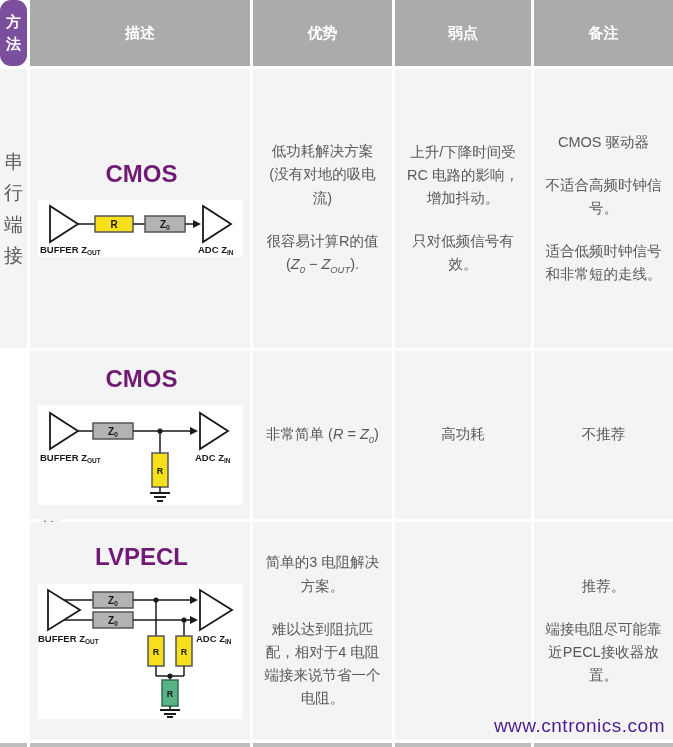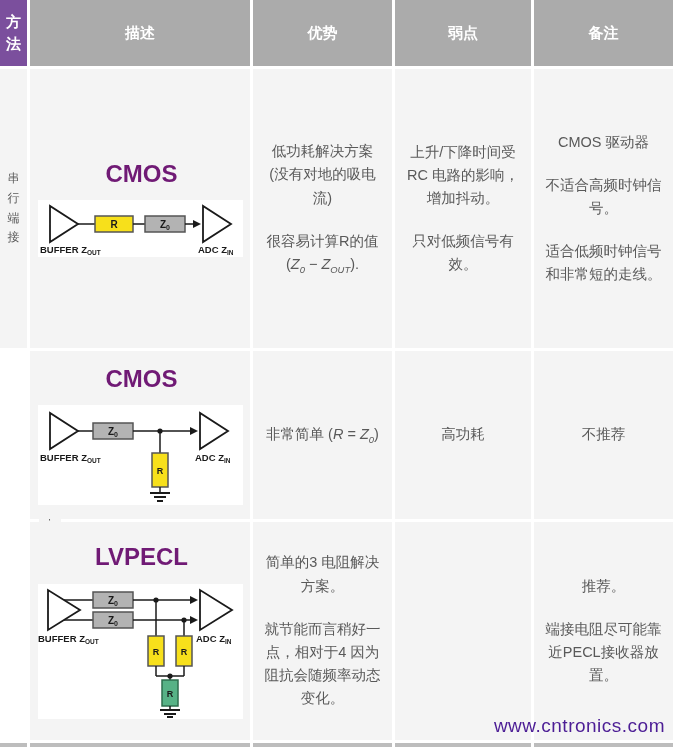--- a/index.html
+++ b/index.html
@@ -5,22 +5,22 @@
   html,body{margin:0;padding:0;background:#ffffff;}
   body{width:673px;height:747px;position:relative;font-family:"Liberation Sans",sans-serif;overflow:hidden;}
 
   .tbl{display:grid;grid-template-columns:27px 220px 139px 136px 139px;
        grid-template-rows:66px 279px 168px 218px 4px;gap:3px;width:673px;background:#ffffff;}
 
   .cell{background:#f4f4f4;display:flex;flex-direction:column;align-items:center;justify-content:center;
         text-align:center;color:#595959;font-size:14.5px;line-height:1.6;}
   .cell p{margin:10px 0;}
   .hdr{background:#ababab;color:#ffffff;font-weight:bold;font-size:15px;line-height:1.5;}
-  .hdr-method{background:#7b4f9d;padding:0 5px;}
-  .method-cell{font-size:12px;line-height:1.65;color:#5a5a5a;padding:0 11px;}
+  .hdr-method{background:#7b4f9d;padding:0 5px;border-radius:11px;}
+  .method-cell{font-size:19px;line-height:1.65;color:#5a5a5a;padding:0 11px;}
   .pad-s{padding:0 9px;}
   .pad-d{padding:0 10px;}
 
   .diag-title{color:#701a75;font-weight:bold;font-size:24px;line-height:1.2;margin:0 0 12px 3px;}
   .schematic{background:#ffffff;display:block;}
   .svg-label{font-family:"Liberation Sans",sans-serif;font-weight:bold;fill:#1a1a1a;}
   .formula i, .cell i{font-style:italic;}
   sub{font-size:0.65em;}
   .weak-empty{background:#f4f4f4;}
   .sliver{background:#bdbdbd;}
@@ -169,21 +169,21 @@
         <line x1="126" y1="130" x2="138" y2="130" stroke="#1a1a1a" stroke-width="2"></line>
         <line x1="129" y1="133" x2="135" y2="133" stroke="#1a1a1a" stroke-width="2"></line>
       </g>
       <text x="0" y="58" font-size="9.5" class="svg-label"><tspan>BUFFER Z</tspan><tspan dy="2" font-size="6.5">OUT</tspan></text>
       <text x="158" y="58" font-size="9.5" class="svg-label"><tspan>ADC Z</tspan><tspan dy="2" font-size="6.5">IN</tspan></text>
     </svg>
   </div>
 
   <div class="cell pad-s">
     <p>简单的3 电阻解决方案。</p>
-    <p>就节能而言稍好一点，相对于4 因为阻抗会随频率动态变化。</p>
+    <p>难以达到阻抗匹配，相对于4 电阻端接来说节省一个电阻。</p>
   </div>
 
   <div class="cell weak-empty"></div>
 
   <div class="cell pad-s">
     <p>推荐。</p>
     <p>端接电阻尽可能靠近PECL接收器放置。</p>
   </div>
 
   <div class="cell sliver"></div>

